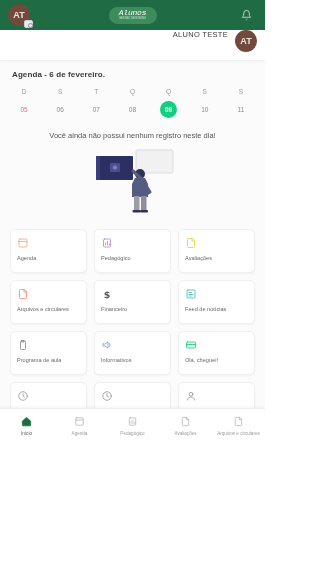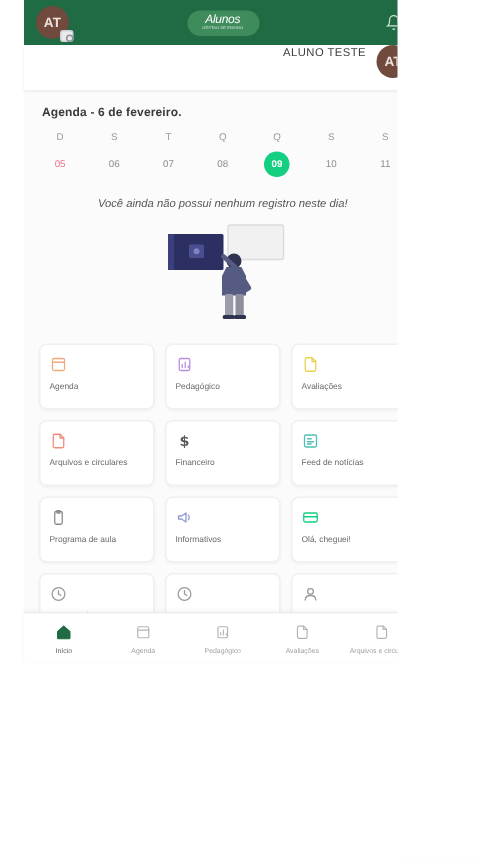--- a/index.html
+++ b/index.html
@@ -2,21 +2,21 @@
 <html><head>
 <meta charset="utf-8">
 <style>
   * { box-sizing: border-box; margin: 0; padding: 0; }
   html, body {
     width: 265px; height: 573px;
     font-family: "Liberation Sans", sans-serif;
     background: #ffffff;
     overflow: hidden;
   }
-  #app { position: relative; width: 265px; height: 442px; background: #fbfbfb; margin-left: 16px; }
+  #app { position: relative; width: 265px; height: 442px; background: #fbfbfb; }
 
   
   .topbar {
     position: relative; height: 30px; background: #1f6b43;
     display: flex; align-items: center; padding: 0 8px;
   }
   .top-avatar {
     position: relative; width: 22px; height: 22px; border-radius: 50%;
     background: #6f4a3d; color: #efe2dd; font-size: 9px; font-weight: bold;
     display: flex; align-items: center; justify-content: center;
@@ -32,21 +32,21 @@
     width: 3.4px; height: 3.4px; border-radius: 50%;
     border: 1px solid #8d9299;
   }
   .logo-wrap { flex: 1; display: flex; justify-content: center; }
   .logo {
     width: 48px; height: 17px; border-radius: 9px;
     background: #3e8b5c; position: relative; overflow: hidden;
     display: flex; flex-direction: column; align-items: center; justify-content: center;
   }
   .logo-main {
-    font-family: Liberation Sans, sans-serif; font-style: italic;
+    font-family: Liberation Mono, monospace; font-style: italic;
     font-size: 8px; color: #ffffff; line-height: 8px; letter-spacing: -.2px;
   }
   .logo-sub {
     font-size: 2.6px; color: #d7ecdd; line-height: 4px; letter-spacing: .1px;
   }
   .bell-btn { width: 22px; height: 22px; display: flex; align-items: center; justify-content: center; flex: 0 0 auto; }
 
   
   .usercard {
     height: 30px; background: #ffffff;
@@ -76,21 +76,21 @@
     font-size: 6.5px; color: #8c8c8c;
     width: 17px; height: 17px; border-radius: 50%;
     display: flex; align-items: center; justify-content: center;
   }
   .daynum.sunday { color: #f0708a; }
   .daynum.today { background: #14cf81; color: #ffffff; font-weight: bold; }
 
   
   .empty-msg {
     text-align: center; font-size: 7.5px; color: #565656;
-    line-height: 11px; margin-top: 12px; padding: 0 44px; font-style: italic;
+    line-height: 11px; margin-top: 12px; padding: 0 44px;
   }
   .illus { margin-top: 6px; height: 70px; display: flex; justify-content: center; }
 
   
   .grid {
     display: grid; grid-template-columns: repeat(3, 1fr);
     gap: 7px; padding: 12px 10px 0 10px;
   }
   .card {
     background: #ffffff; border: 1px solid #f0f0f0; border-radius: 5px;

